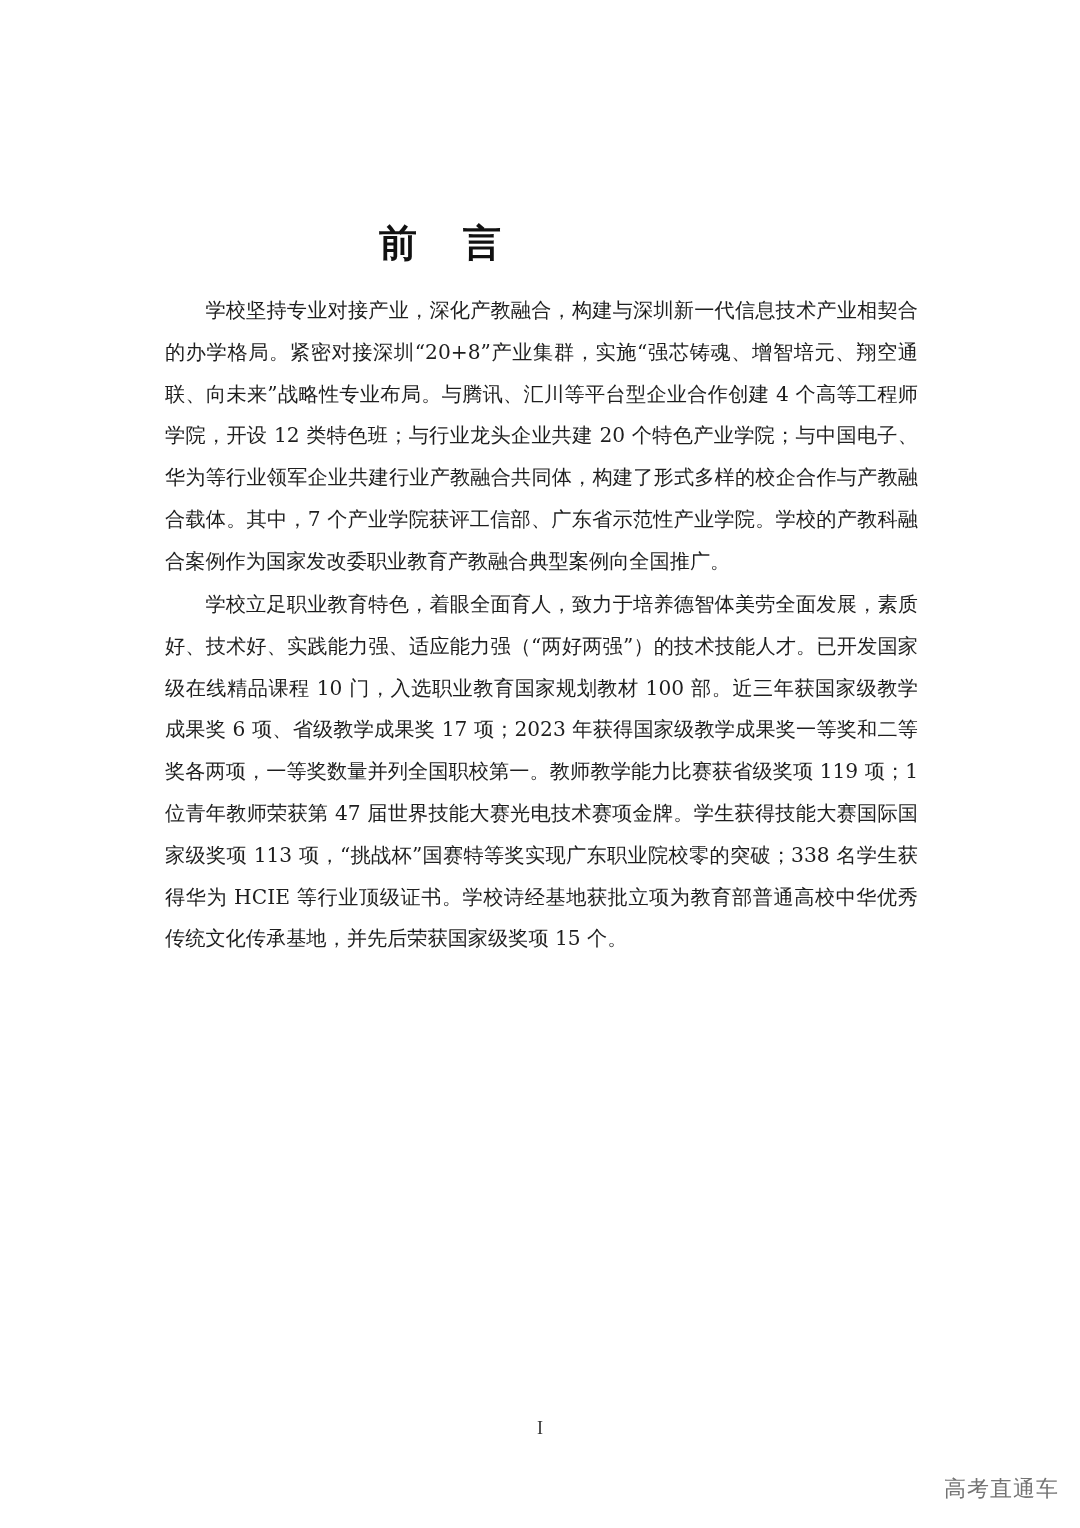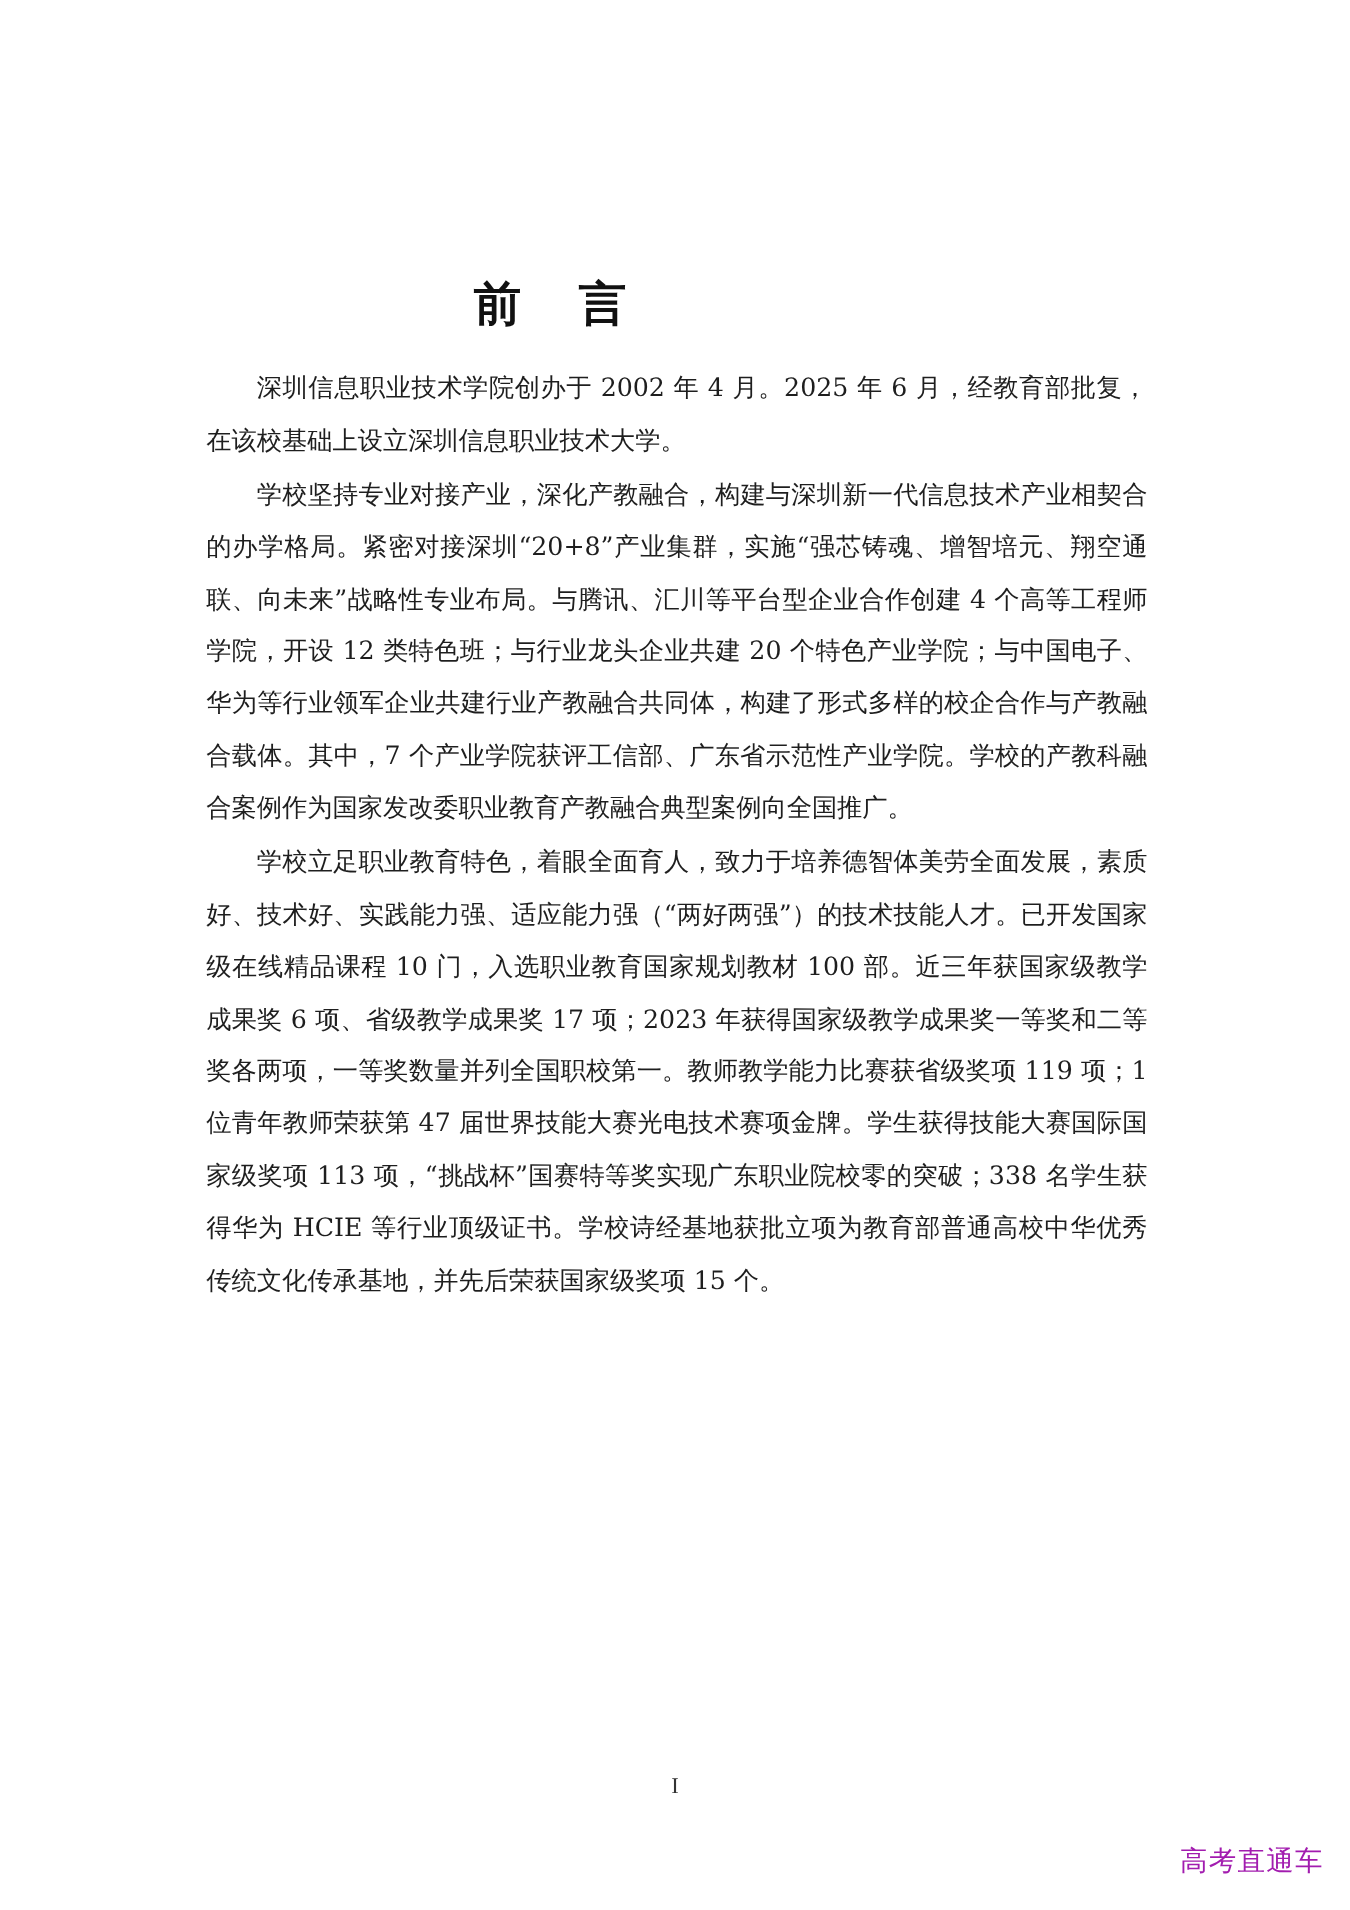--- a/index.html
+++ b/index.html
@@ -51,31 +51,30 @@
       text-align: center;
       font-size: 18px;
       color: #333;
       font-family: "Liberation Serif", serif;
     }
     .watermark {
       position: absolute;
       top: 1474px;
       left: 944px;
       font-size: 22px;
-      color: #a21caf;
+      color: #737373;
       font-family: Liberation Mono, monospace;
       letter-spacing: 1px;
     }
   </style>
 </head>
 <body>
 
 <h1 class="page-title">前言</h1>
 
 <div class="content">
-  <p>深圳信息职业技术学院创办于 2002 年 4 月。2025 年 6 月，经教育部批复，在该校基础上设立深圳信息职业技术大学。</p>
   <p>学校坚持专业对接产业，深化产教融合，构建与深圳新一代信息技术产业相契合的办学格局。紧密对接深圳“20+8”产业集群，实施“强芯铸魂、增智培元、翔空通联、向未来”战略性专业布局。与腾讯、汇川等平台型企业合作创建 4 个高等工程师学院，开设 12 类特色班；与行业龙头企业共建 20 个特色产业学院；与中国电子、华为等行业领军企业共建行业产教融合共同体，构建了形式多样的校企合作与产教融合载体。其中，7 个产业学院获评工信部、广东省示范性产业学院。学校的产教科融合案例作为国家发改委职业教育产教融合典型案例向全国推广。</p>
   <p>学校立足职业教育特色，着眼全面育人，致力于培养德智体美劳全面发展，素质好、技术好、实践能力强、适应能力强（“两好两强”）的技术技能人才。已开发国家级在线精品课程 10 门，入选职业教育国家规划教材 100 部。近三年获国家级教学成果奖 6 项、省级教学成果奖 17 项；2023 年获得国家级教学成果奖一等奖和二等奖各两项，一等奖数量并列全国职校第一。教师教学能力比赛获省级奖项 119 项；1 位青年教师荣获第 47 届世界技能大赛光电技术赛项金牌。学生获得技能大赛国际国家级奖项 113 项，“挑战杯”国赛特等奖实现广东职业院校零的突破；338 名学生获得华为 HCIE 等行业顶级证书。学校诗经基地获批立项为教育部普通高校中华优秀传统文化传承基地，并先后荣获国家级奖项 15 个。</p>
 </div>
 
 <div class="page-number">I</div>
 
 <div class="watermark">高考直通车</div>
 
 </body></html>

